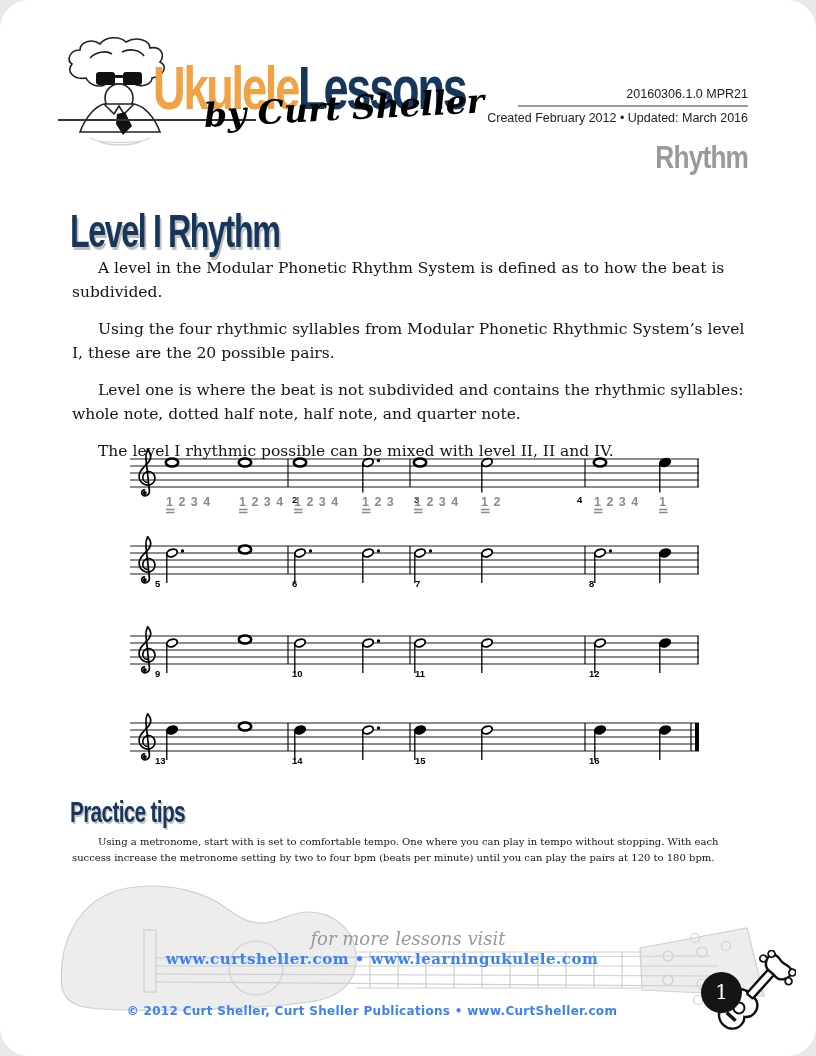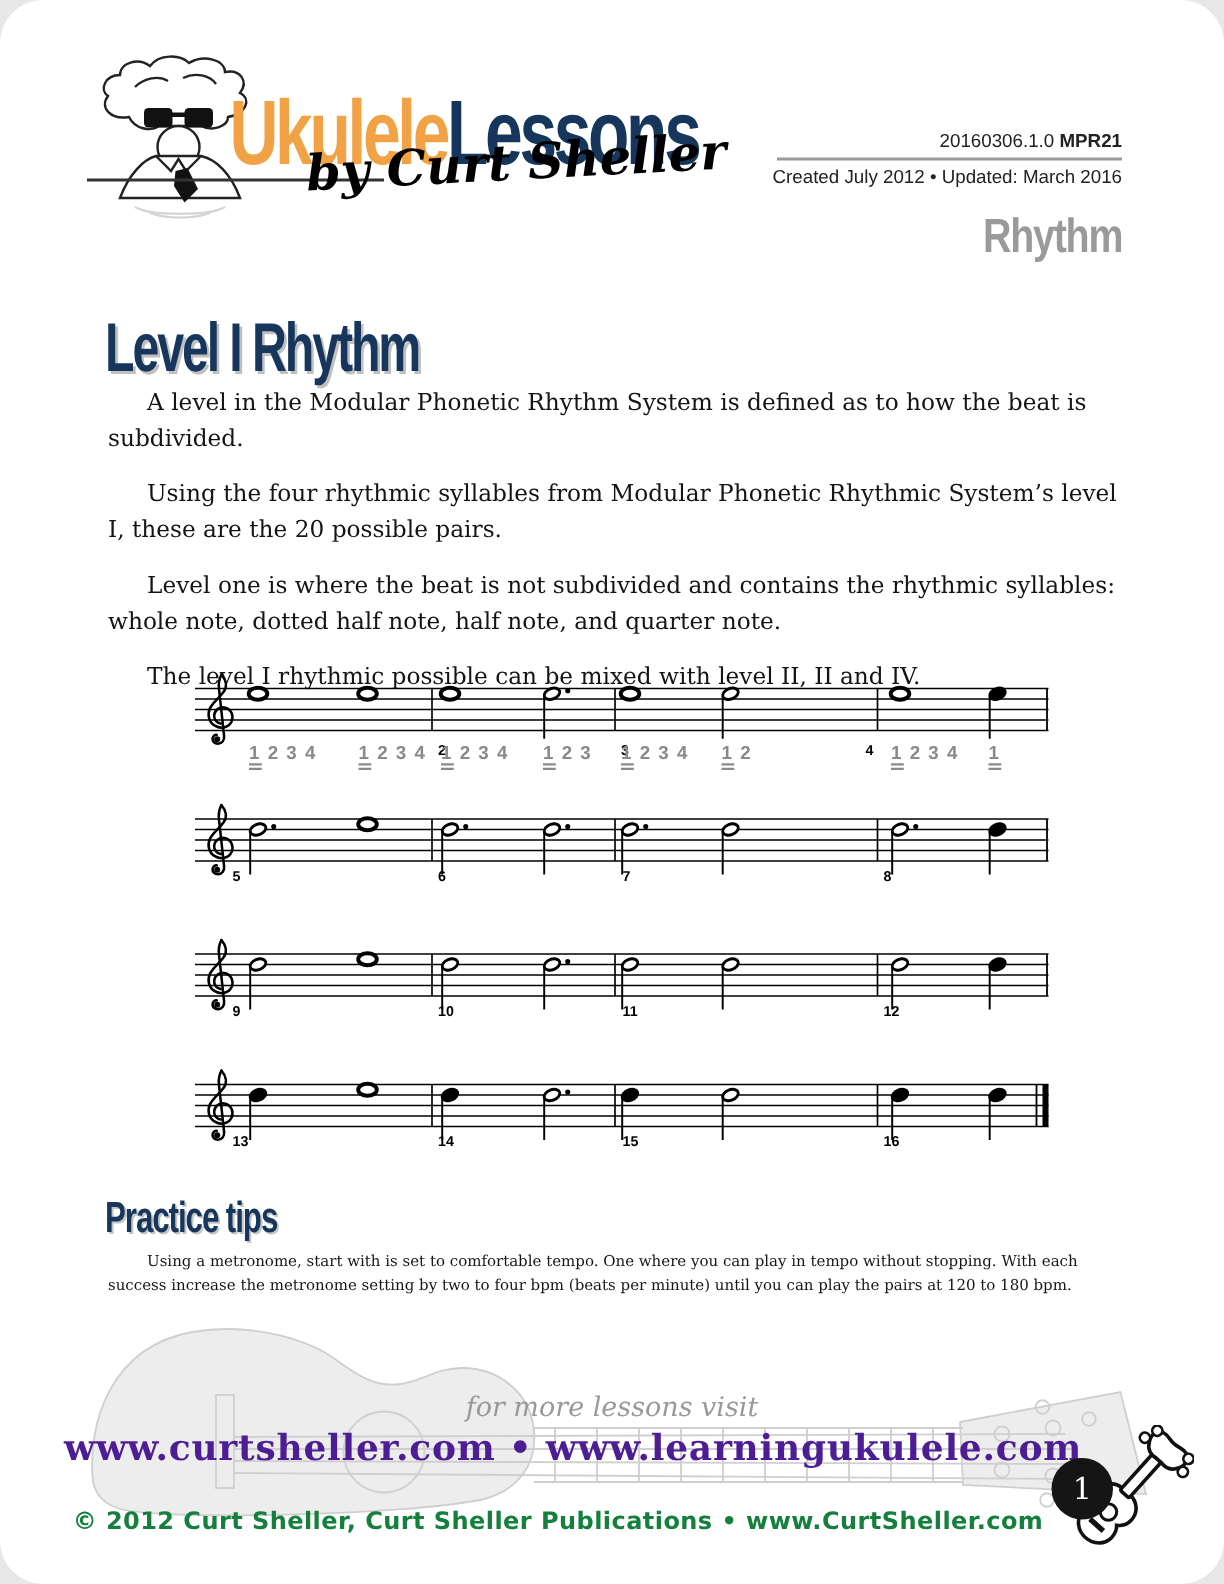--- a/index.html
+++ b/index.html
@@ -12,21 +12,21 @@
              font-weight:800;font-size:61px;line-height:1;letter-spacing:-3px;
              transform:scaleX(0.74);transform-origin:left top;white-space:nowrap;}
   .logo-uku{color:#F0A245;}
   .logo-les{color:#16365C;}
   .logo-by{left:203px;top:96px;font-family:"DejaVu Serif",serif;font-style:italic;
            font-weight:bold;font-size:33px;color:#000;transform:rotate(-3deg);
            transform-origin:left top;white-space:nowrap;}
   .hdr-line{left:58px;top:119px;width:198px;height:2px;background:#333;}
   .meta{right:68px;top:86px;text-align:right;font-family:"Liberation Sans",sans-serif;
         font-size:12.5px;color:#222;line-height:1.3;white-space:nowrap;}
-  .meta b{font-weight:bold;}
+  .meta b{font-weight:normal;}
   .meta-rule{right:68px;top:105px;width:230px;height:1.5px;background:#9a9a9a;}
   .meta2{right:68px;top:111px;font-family:"Liberation Sans",sans-serif;
          font-size:12.5px;color:#222;white-space:nowrap;}
   .rhythm-tag{right:68px;top:139px;font-family:"Liberation Sans",sans-serif;
               font-weight:800;font-size:32px;color:#9a9a9a;letter-spacing:-1px;
               transform:scaleX(0.82);transform-origin:right top;}
 
   
   .h1{left:70px;top:204px;font-family:"Liberation Sans",sans-serif;font-weight:800;
       font-size:46px;color:#16365C;letter-spacing:-2px;transform:scaleX(0.70);
@@ -39,24 +39,24 @@
   .practice-text{left:72px;top:834px;width:684px;font-size:10px;line-height:1.55;color:#141414;}
   .practice-text p{margin:0;text-indent:26px;}
 
   
   .system{position:absolute;left:125px;width:580px;height:74px;}
 
   
   .visit{left:0;top:928px;width:816px;text-align:center;font-style:italic;
          font-size:18px;color:#999;}
   .urls{left:0;top:950px;width:764px;text-align:center;font-weight:bold;
-        font-size:24px;color:#4c1d95;letter-spacing:0.5px;}
+        font-size:15px;color:#3b82f6;letter-spacing:0.5px;}
   .copyright{left:0;top:1004px;width:744px;text-align:center;
-             font-family:"DejaVu Sans",sans-serif;font-size:16px;font-weight:bold;
-             color:#15803d;letter-spacing:0.3px;}
+             font-family:"DejaVu Sans",sans-serif;font-size:12px;font-weight:bold;
+             color:#3b82f6;letter-spacing:0.3px;}
   .page-badge{left:701px;top:972px;width:41px;height:41px;border-radius:50%;
               background:#151515;color:#fff;text-align:center;line-height:41px;
               font-size:20px;font-family:"DejaVu Serif",serif;z-index:6;}
 </style>
 </head>
 <body>
 
 <div class="page">
 
   <svg class="abs" style="left:50px;top:868px;z-index:0;" width="715" height="150" viewBox="0 0 715 150">
@@ -119,21 +119,21 @@
 
   <div class="abs logo-text">
     <span class="logo-uku">Ukulele</span><span class="logo-les">Lessons</span>
   </div>
   <div class="abs logo-by">by Curt Sheller</div>
 
   <div class="abs meta">
     <span>20160306.1.0 </span><b>MPR21</b>
   </div>
   <div class="abs meta-rule"></div>
-  <div class="abs meta2">Created July 2012 • Updated: March 2016</div>
+  <div class="abs meta2">Created February 2012 • Updated: March 2016</div>
   <div class="abs rhythm-tag">Rhythm</div>
 
   <div class="abs h1">Level I Rhythm</div>
 
   <div class="abs bodytext">
     <p>A level in the Modular Phonetic Rhythm System is defined as to how the beat is subdivided.</p>
     <p>Using the four rhythmic syllables from Modular Phonetic Rhythmic System’s level I, these are the 20 possible pairs.</p>
     <p>Level one is where the beat is not subdivided and contains the rhythmic syllables: whole note, dotted half note, half note, and quarter note.</p>
     <p>The level I rhythmic possible can be mixed with level II, II and IV.</p>
   </div>

